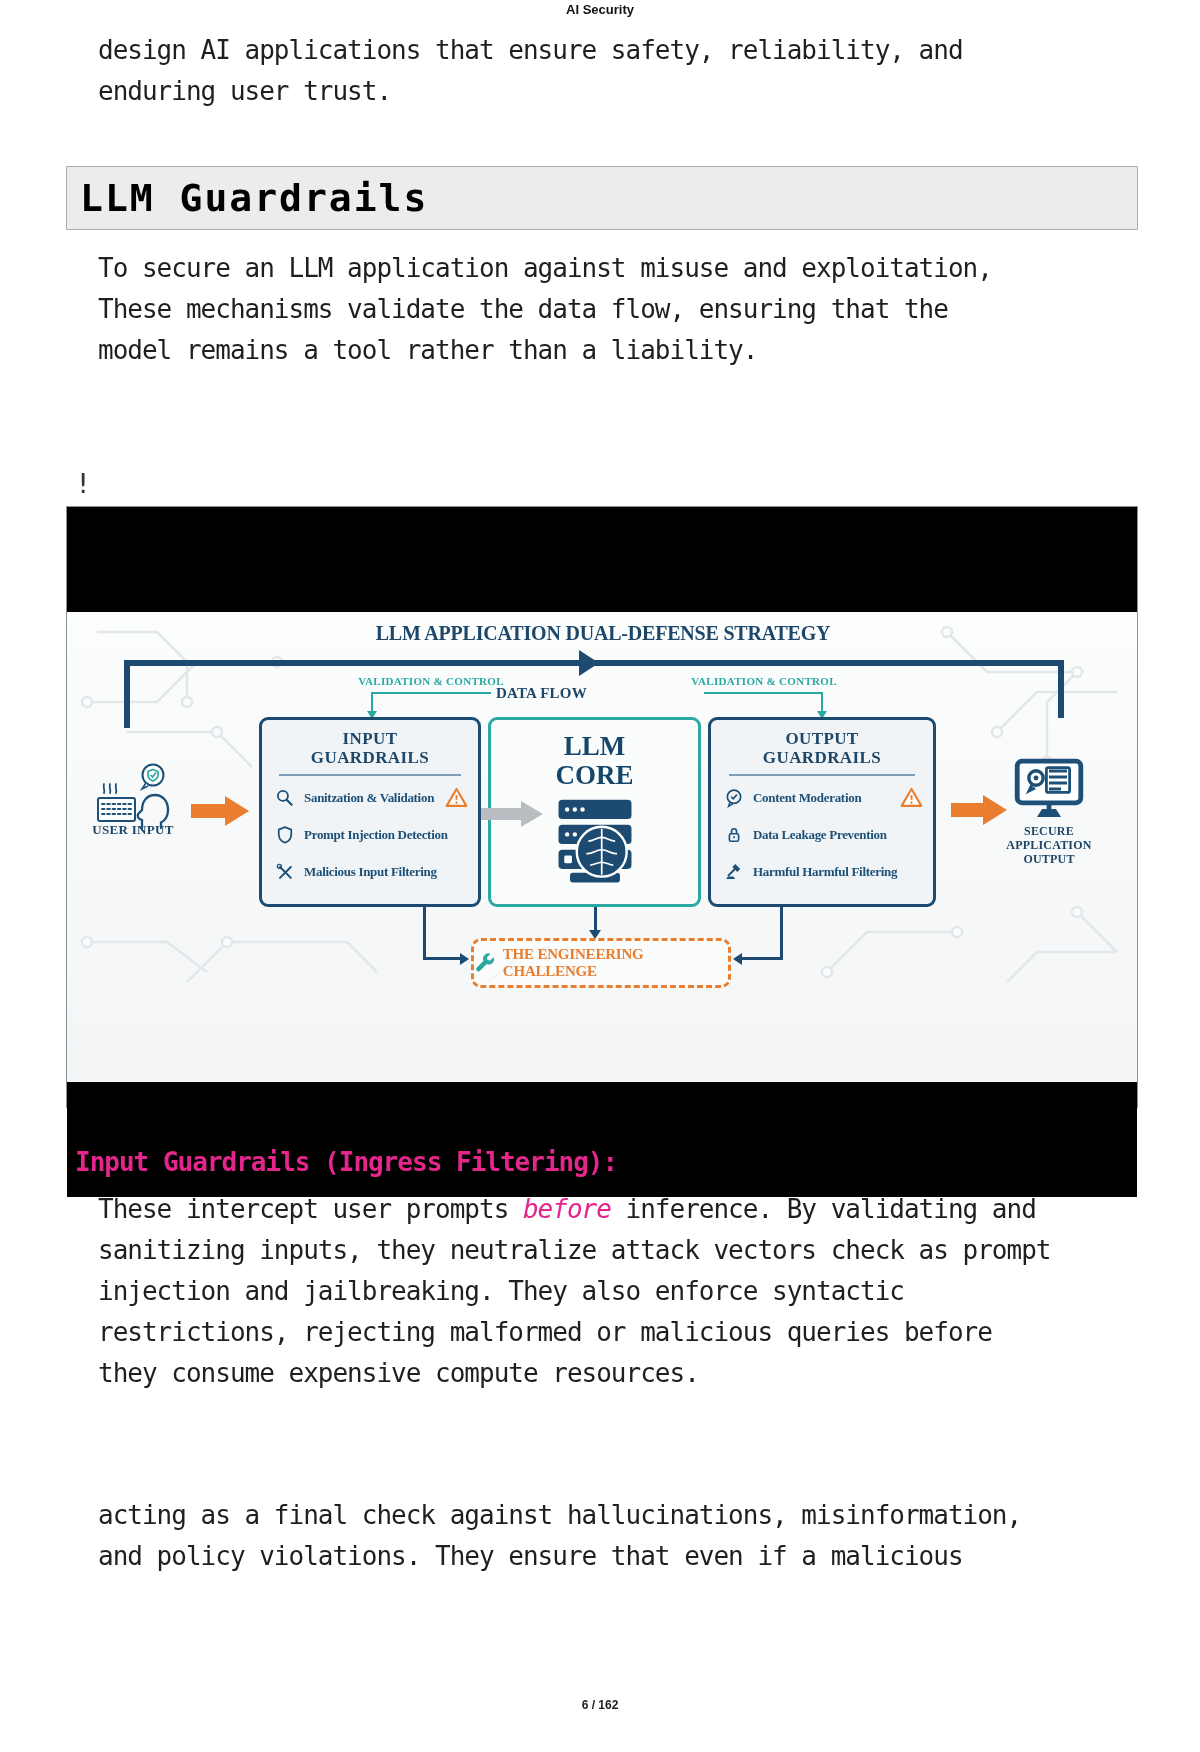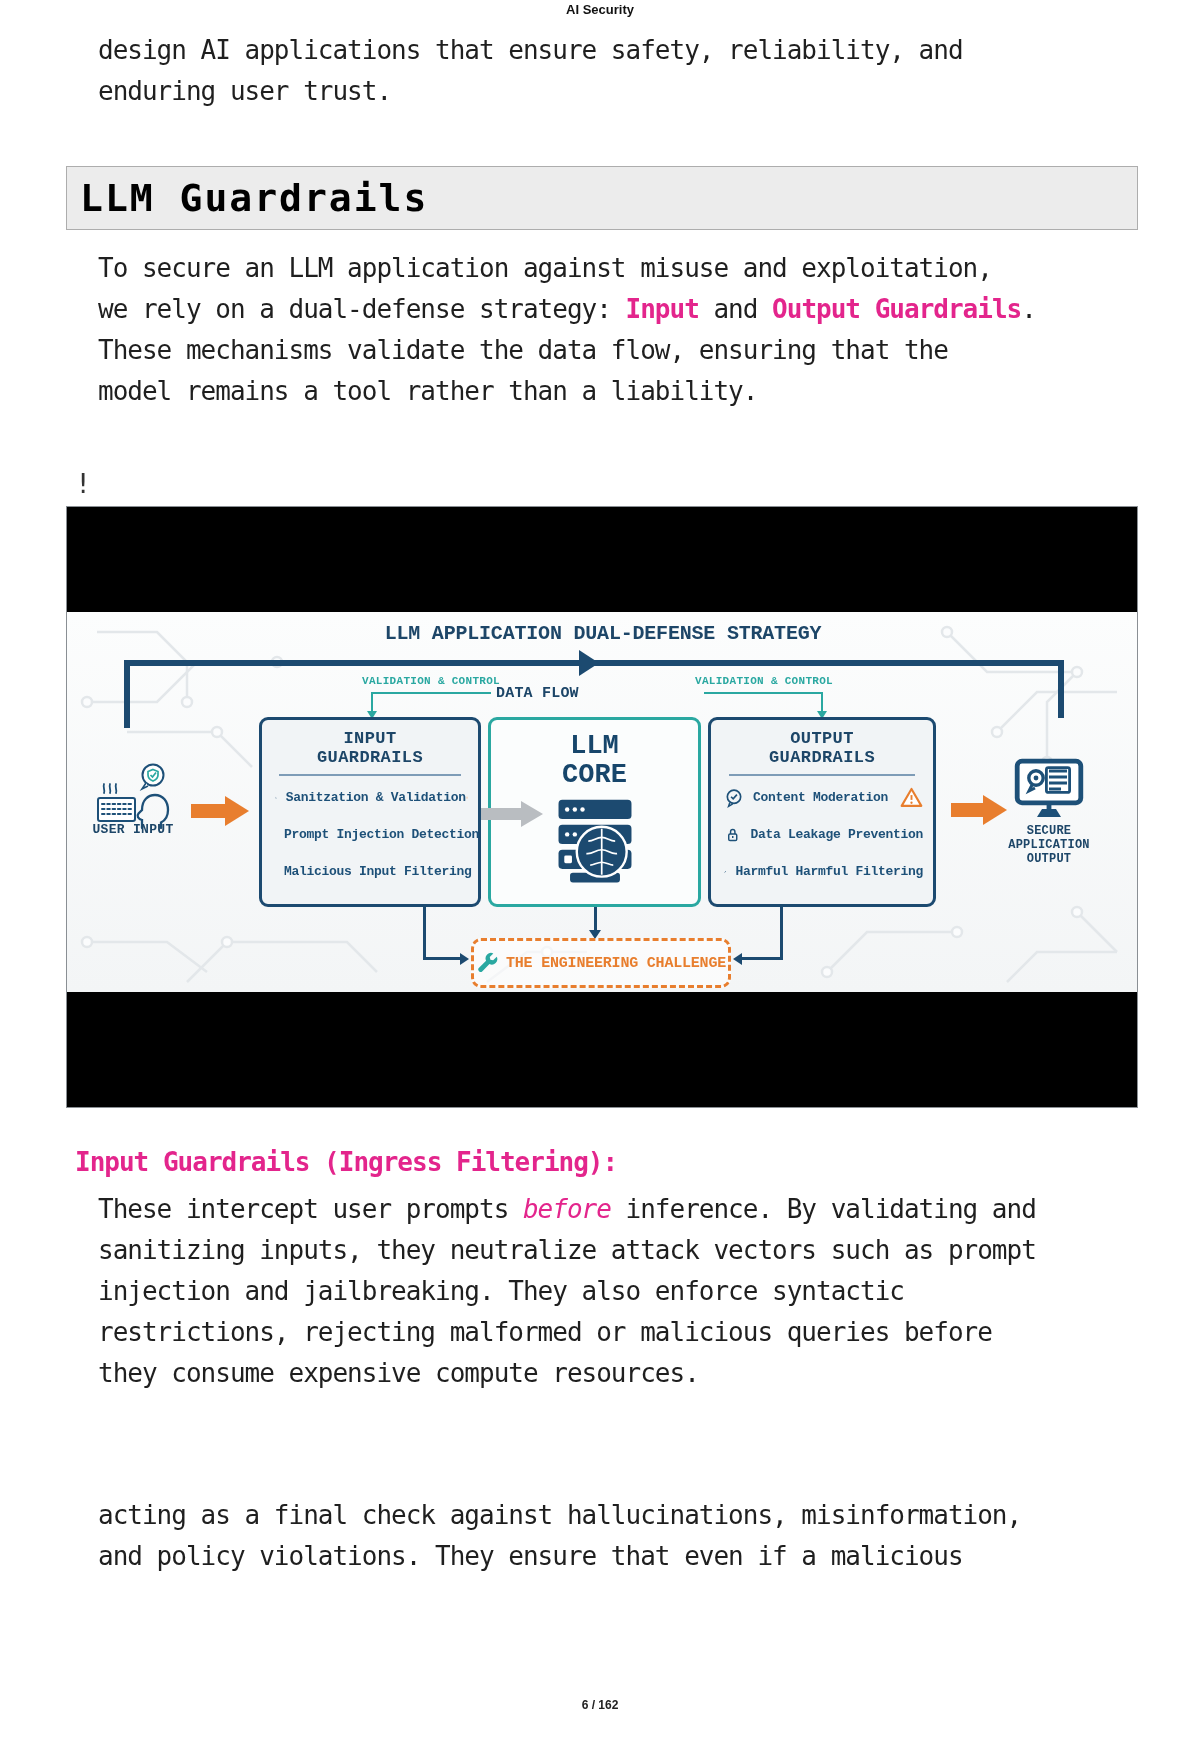--- a/index.html
+++ b/index.html
@@ -29,23 +29,23 @@
   .callout-mark{position:absolute;left:75px;top:468px;font-size:27px;color:#333;}
 
   .sec-head{position:absolute;left:75px;width:1070px;font-size:26px;font-weight:bold;
             letter-spacing:-1px;color:var(--pink);line-height:32px;}
 
   
   #figure{position:absolute;left:66px;top:506px;width:1072px;height:602px;border:1px solid #8a8f94;}
   .bar{width:100%;background:#000;}
   #bar-top{height:105px;}
   #bar-bottom{height:115px;}
-  #fig-mid{position:relative;width:100%;height:380px;
+  #fig-mid{position:relative;width:100%;height:470px;
            background:linear-gradient(#fcfdfd,#f3f5f6);overflow:hidden;
-           font-family:Liberation Mono, monospace;}
+           font-family:Liberation Serif, serif;}
   #circuit{position:absolute;left:0;top:0;}
 
   .dg-title{position:absolute;top:10px;left:0;width:1072px;text-align:center;
             font-size:20px;font-weight:800;letter-spacing:-0.2px;color:#1d4668;}
 
   .nline{position:absolute;background:var(--navy);}
   .tline-teal{position:absolute;background:var(--teal);}
 
   .arr-right{position:absolute;width:0;height:0;}
   .flow-arrow{left:512px;top:38px;border-top:13px solid transparent;border-bottom:13px solid transparent;
@@ -104,21 +104,20 @@
       <div class="tline"><span>design AI applications that ensure safety, reliability, and</span></div>
       <div class="tline"><span>enduring user trust.</span></div>
     </div>
 
   <div class="h1box">
     <div class="h1t">LLM Guardrails</div>
   </div>
 
   <div class="body-text" style="top:248px;">
       <div class="tline"><span>To secure an LLM application against misuse and exploitation,</span></div>
-      <div class="tline"><span>we rely on a dual-defense strategy: </span><span class="accent-bold">Input</span><span> and </span><span class="accent-bold">Output Guardrails</span><span>.</span></div>
       <div class="tline"><span>These mechanisms validate the data flow, ensuring that the</span></div>
       <div class="tline"><span>model remains a tool rather than a liability.</span></div>
     </div>
 
   <div class="callout-mark">!</div>
 
   <div id="figure">
     <div class="bar" id="bar-top"></div>
 
     <div id="fig-mid">
@@ -330,21 +329,21 @@
         <span class="clabel">THE ENGINEERING CHALLENGE</span>
       </div>
     </div>
 
     <div class="bar" id="bar-bottom"></div>
   </div>
 
   <div class="sec-head" style="top:1146px;">Input Guardrails (Ingress Filtering):</div>
   <div class="body-text" style="top:1189px;">
       <div class="tline"><span>These intercept user prompts </span><span class="accent-italic">before</span><span> inference. By validating and</span></div>
-      <div class="tline"><span>sanitizing inputs, they neutralize attack vectors such as prompt</span></div>
+      <div class="tline"><span>sanitizing inputs, they neutralize attack vectors check as prompt</span></div>
       <div class="tline"><span>injection and jailbreaking. They also enforce syntactic</span></div>
       <div class="tline"><span>restrictions, rejecting malformed or malicious queries before</span></div>
       <div class="tline"><span>they consume expensive compute resources.</span></div>
     </div>
 
   <div class="body-text" style="top:1495px;">
       <div class="tline"><span>acting as a final check against hallucinations, misinformation,</span></div>
       <div class="tline"><span>and policy violations. They ensure that even if a malicious</span></div>
       <div class="tline"><span></span></div>
     </div>

